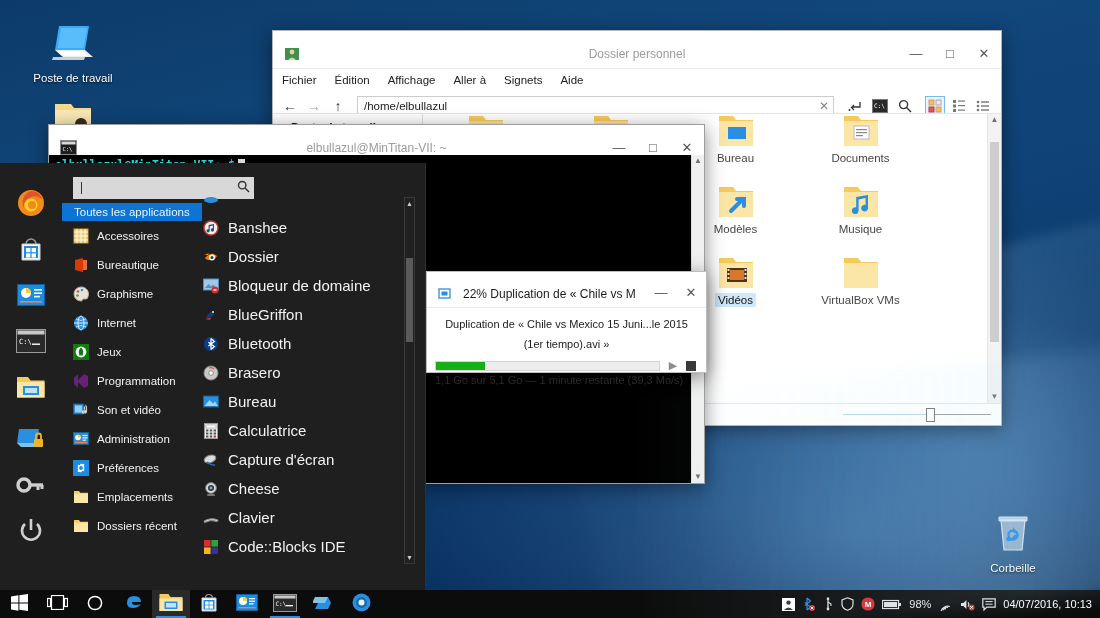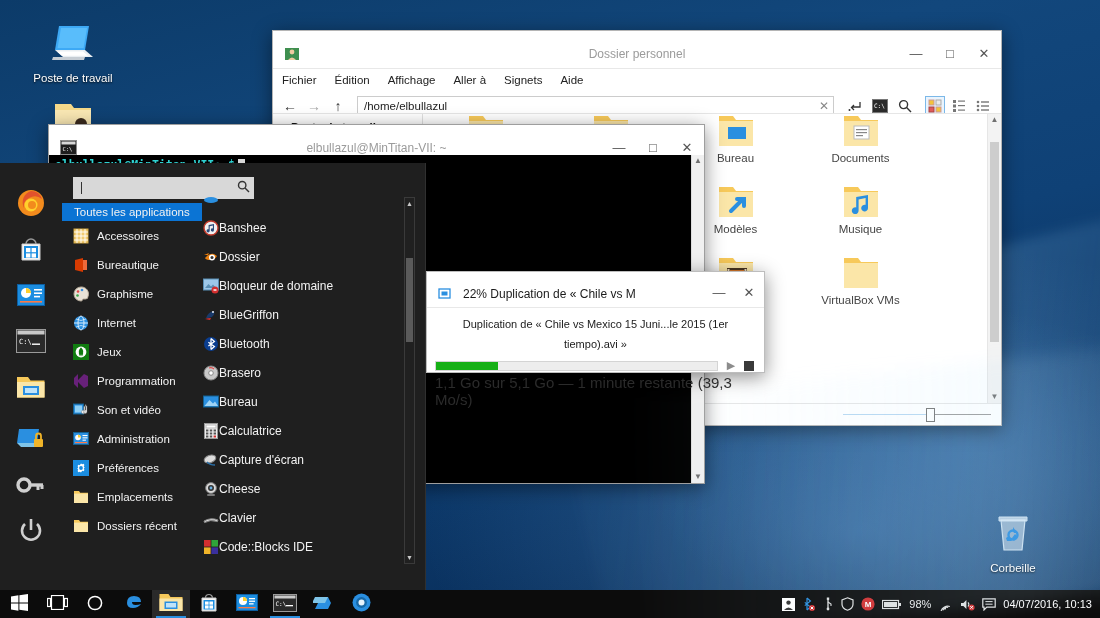--- a/index.html
+++ b/index.html
@@ -93,49 +93,49 @@
   #terminal{left:48px;top:124px;width:657px;height:360px;border-color:#9e9e9e;}
   .termbody{position:absolute;top:30px;left:0;right:0;bottom:0;background:#000;
             color:#fff;font-family:"DejaVu Sans Mono", monospace;font-size:11.5px;
             padding:3px 6px;overflow:hidden;}
   .termline{color:#2fd2d2;font-weight:bold;white-space:pre;}
   .cursor{display:inline-block;width:7px;height:12px;background:#d8d8d8;vertical-align:-2px;margin-left:3px;}
   .termscroll{position:absolute;right:0;top:30px;bottom:0;width:13px;background:#f0f0f0;border-left:1px solid #ddd;}
   .termscroll .arw{height:12px;text-align:center;font-size:8px;color:#707070;line-height:12px;}
 
   
-  #copydlg{left:426px;top:271px;width:339px;height:102px;border-color:#bdbdbd;}
+  #copydlg{left:426px;top:271px;width:281px;height:102px;border-color:#bdbdbd;}
   #copydlg .titlebar{height:28px;}
   #copydlg .tb-title{font-size:12px;color:#1b1b1b;text-align:left;left:36px;right:70px;
                      white-space:nowrap;overflow:hidden;}
   #copydlg .tb-btn{width:30px;height:28px;}
   .cp-body{padding:6px 8px 0 8px;}
   .cp-desc{font-size:11px;color:#1b1b1b;line-height:20px;text-align:center;}
   .cp-row{display:flex;align-items:center;margin-top:5px;gap:6px;}
   .cp-bar{flex:1;height:10px;background:#ededed;border:1px solid #d4d4d4;position:relative;}
   .cp-bar .fill{position:absolute;left:0;top:0;bottom:0;background:#16b016;}
   .cp-play{color:#8c8c8c;font-size:11px;width:14px;text-align:center;}
   .cp-stop{width:10px;height:10px;background:#3a3a3a;margin-right:2px;}
-  .cp-info{margin-top:2px;font-size:15px;color:#2b2b2b;}
+  .cp-info{margin-top:2px;font-size:11px;color:#2b2b2b;}
 
   
   #startmenu{position:absolute;left:0;top:163px;width:426px;height:427px;
              background:#1f1f1f;border-right:1px solid #303030;color:#fff;}
   .sm-search{position:absolute;left:73px;top:14px;width:181px;height:22px;background:#d8d8d8;
              display:flex;align-items:center;padding:0 4px 0 8px;}
   .sm-search .caret{width:1px;height:12px;background:#333;}
   .sm-search .mag{margin-left:auto;color:#333;font-size:12px;}
   .sm-rail{position:absolute;left:0;top:0;bottom:0;width:62px;}
   .sm-rail .ri{position:absolute;left:12px;width:38px;height:38px;display:flex;align-items:center;justify-content:center;}
   .sm-cats{position:absolute;left:62px;top:40px;width:140px;}
   .sm-cat{height:29px;display:flex;align-items:center;gap:8px;padding-left:10px;font-size:11.5px;color:#f2f2f2;}
   .sm-cat.allapps{background:#0b74d4;height:18px;padding-left:12px;}
   .sm-cat .ci{width:17px;height:17px;display:flex;align-items:center;justify-content:center;}
   .sm-apps{position:absolute;left:196px;top:34px;right:20px;bottom:26px;overflow:hidden;}
-  .sm-app{height:29px;display:flex;align-items:center;padding-left:6px;font-size:12px;color:#f2f2f2;}
+  .sm-app{height:29px;display:flex;align-items:center;gap:9px;padding-left:6px;font-size:15px;color:#f2f2f2;}
   .sm-app .ai{width:17px;height:17px;display:flex;align-items:center;justify-content:center;}
   .sm-appscroll{position:absolute;right:10px;top:34px;bottom:26px;width:11px;background:#202020;border:1px solid #3a3a3a;}
   .sm-appscroll .arw{height:11px;text-align:center;font-size:7px;color:#c9c9c9;line-height:11px;}
   .sm-appscroll .thumb{position:absolute;left:1px;right:1px;top:60px;height:84px;background:#5a5a5a;}
 
   
   #taskbar{position:absolute;left:0;bottom:0;width:1100px;height:28px;background:#0c0c0c;
            display:flex;align-items:center;}
   .tb-item{width:38px;height:28px;display:flex;align-items:center;justify-content:center;position:relative;}
   .tb-item.running::after{content:"";position:absolute;left:4px;right:4px;bottom:0;height:2px;background:#2a8fe0;}

